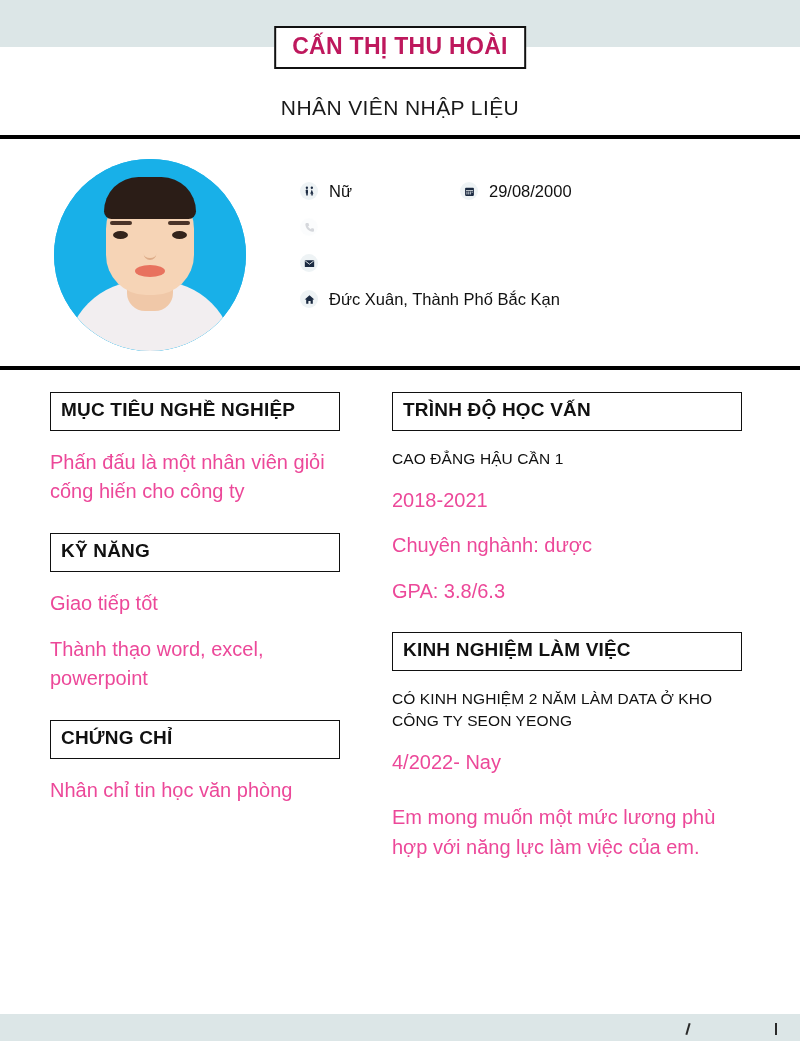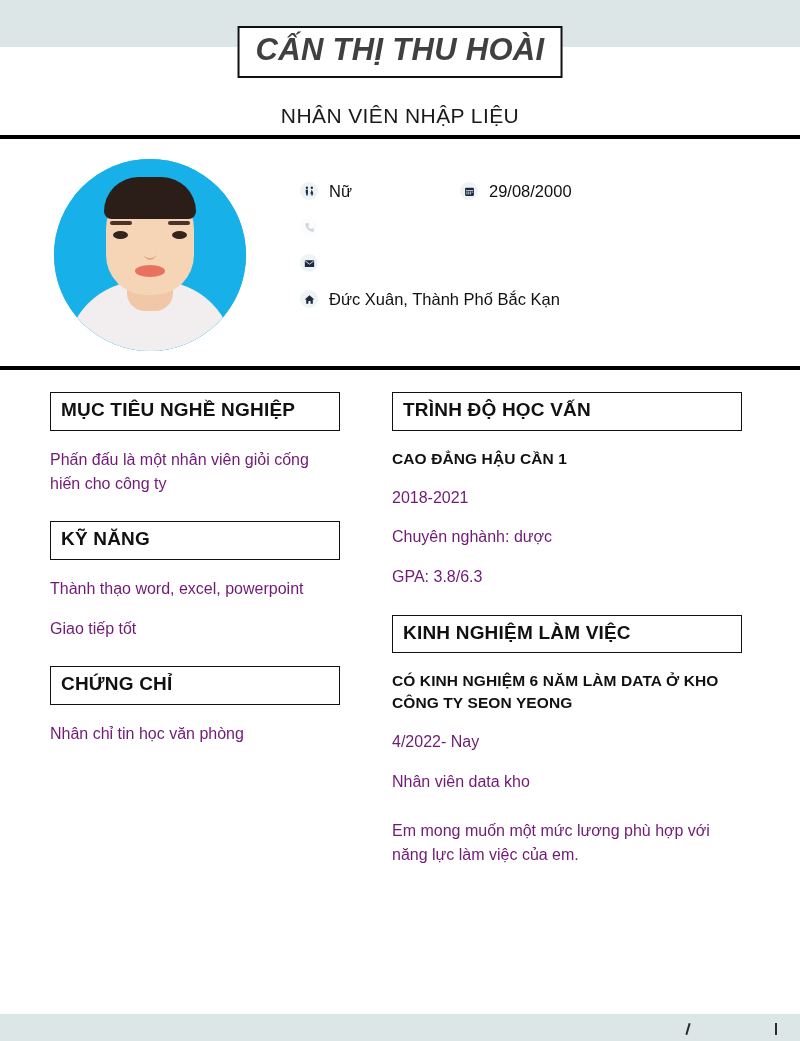--- a/index.html
+++ b/index.html
@@ -34,31 +34,30 @@
     position: absolute;
     top: 26px;
     left: 50%;
     transform: translateX(-50%);
     border: 2px solid #111111;
     background: #ffffff;
     padding: 6px 16px 9px 16px;
     box-sizing: border-box;
   }
   .name-text {
-    font-size: 31px;
+    font-size: 23px;
     font-weight: bold;
     letter-spacing: 0.3px;
     line-height: 1.05;
     white-space: nowrap;
-    color: #404040;
-    font-style: italic;
+    color: #be185d;
   }
   .job-title {
     position: absolute;
-    top: 104px;
+    top: 96px;
     left: 0;
     right: 0;
     text-align: center;
     font-size: 21px;
     letter-spacing: 0.4px;
     color: #1a1a1a;
   }
 
   .rule {
     height: 4px;
@@ -246,29 +245,29 @@
   }
   .sec-head-text {
     font-size: 19px;
     font-weight: bold;
     letter-spacing: 0.2px;
     line-height: 1.1;
     color: #111111;
   }
   .sec-body { margin-bottom: 26px; }
   .para {
-    font-size: 16px;
+    font-size: 20px;
     line-height: 1.48;
-    color: #701a75;
+    color: #ec4899;
     margin: 16px 0 15px 0;
   }
   .para:last-child { margin-bottom: 0; }
   .sub-head {
     font-size: 15.5px;
-    font-weight: bold;
+    font-weight: normal;
     line-height: 1.4;
     letter-spacing: 0.1px;
     color: #111111;
     margin: 0 0 16px 0;
   }
 
   
   .footer {
     position: absolute;
     left: 0;
@@ -397,22 +396,22 @@
       <div class="sec-head-text">MỤC TIÊU NGHỀ NGHIỆP</div>
     </div>
     <div class="sec-body">
       <p class="para">Phấn đấu là một nhân viên giỏi cống hiến cho công ty</p>
     </div>
 
     <div class="sec-head">
       <div class="sec-head-text">KỸ NĂNG</div>
     </div>
     <div class="sec-body">
+      <p class="para">Giao tiếp tốt</p>
       <p class="para">Thành thạo word, excel, powerpoint</p>
-      <p class="para">Giao tiếp tốt</p>
     </div>
 
     <div class="sec-head">
       <div class="sec-head-text">CHỨNG CHỈ</div>
     </div>
     <div class="sec-body">
       <p class="para">Nhân chỉ tin học văn phòng</p>
     </div>
 
   </div>
@@ -426,23 +425,22 @@
       <div class="sub-head">CAO ĐẲNG HẬU CẦN 1</div>
       <p class="para">2018-2021</p>
       <p class="para">Chuyên nghành: dược</p>
       <p class="para">GPA: 3.8/6.3</p>
     </div>
 
     <div class="sec-head">
       <div class="sec-head-text">KINH NGHIỆM LÀM VIỆC</div>
     </div>
     <div class="sec-body">
-      <div class="sub-head">CÓ KINH NGHIỆM 6 NĂM LÀM DATA Ở KHO CÔNG TY SEON YEONG</div>
+      <div class="sub-head">CÓ KINH NGHIỆM 2 NĂM LÀM DATA Ở KHO CÔNG TY SEON YEONG</div>
       <p class="para">4/2022- Nay</p>
-      <p class="para">Nhân viên data kho</p>
     </div>
 
     <div class="sec-body">
       <p class="para">Em mong muốn một mức lương phù hợp với năng lực làm việc của em.</p>
     </div>
 
   </div>
 </div>
 
 <div class="footer">

